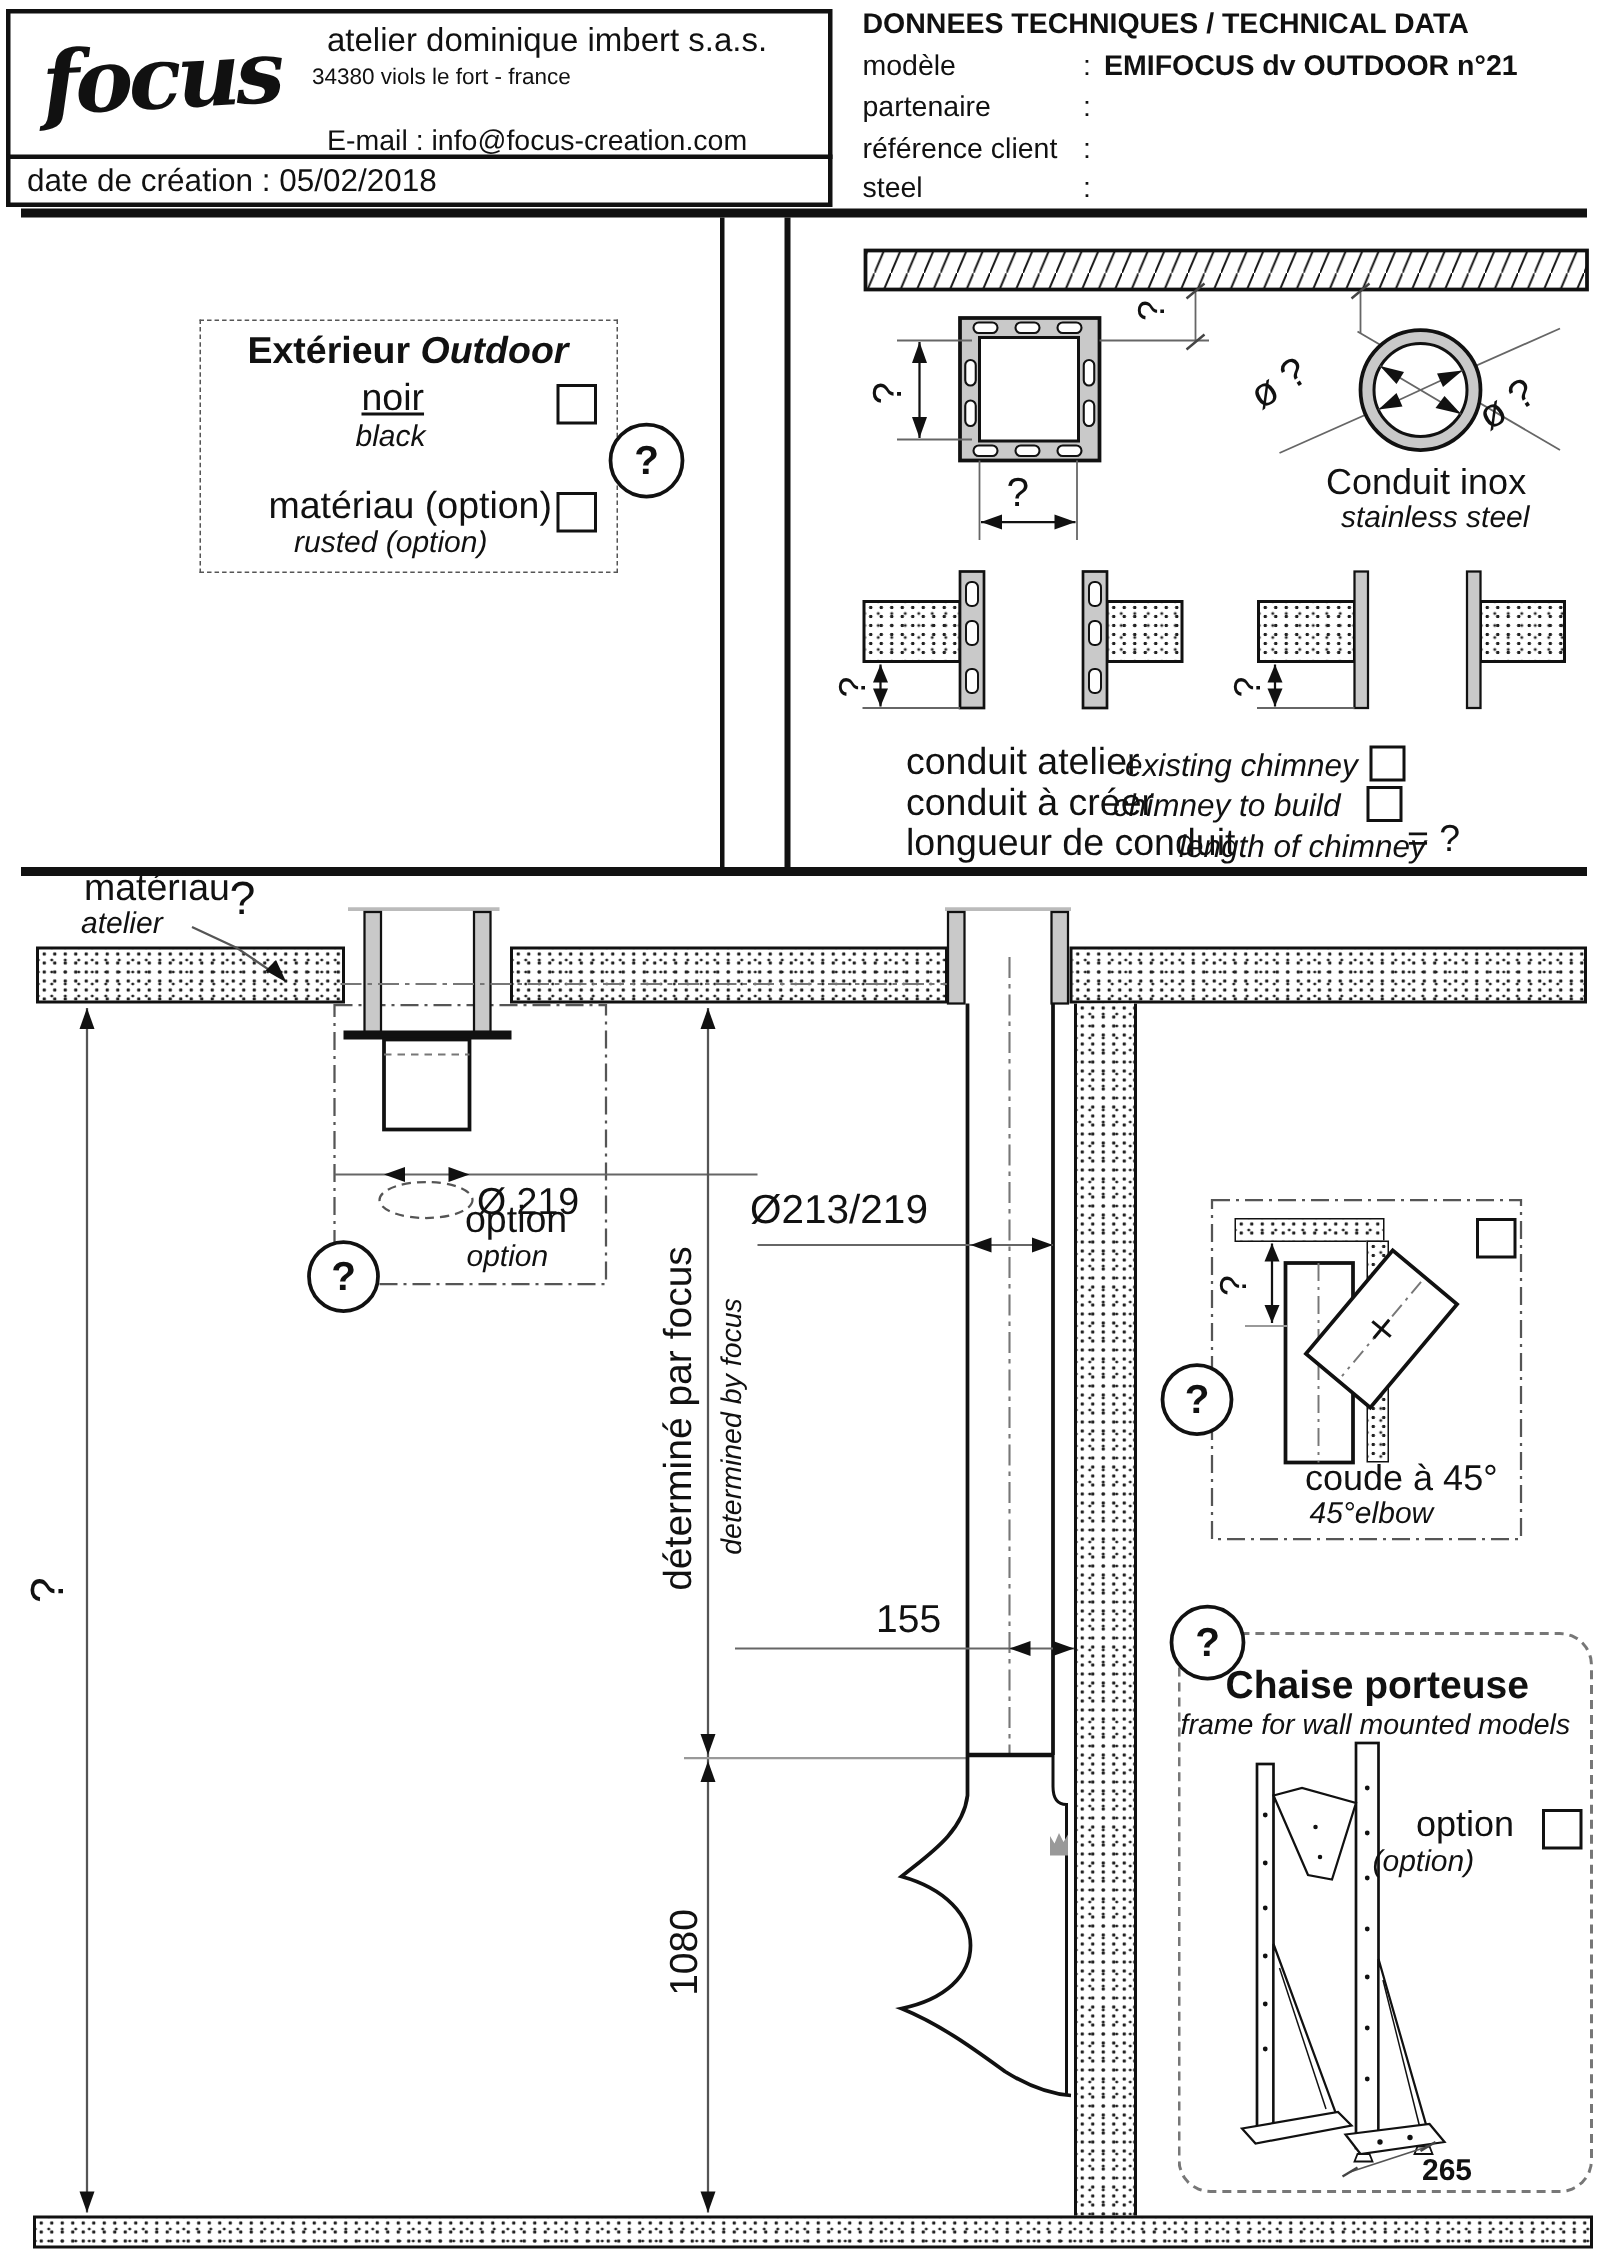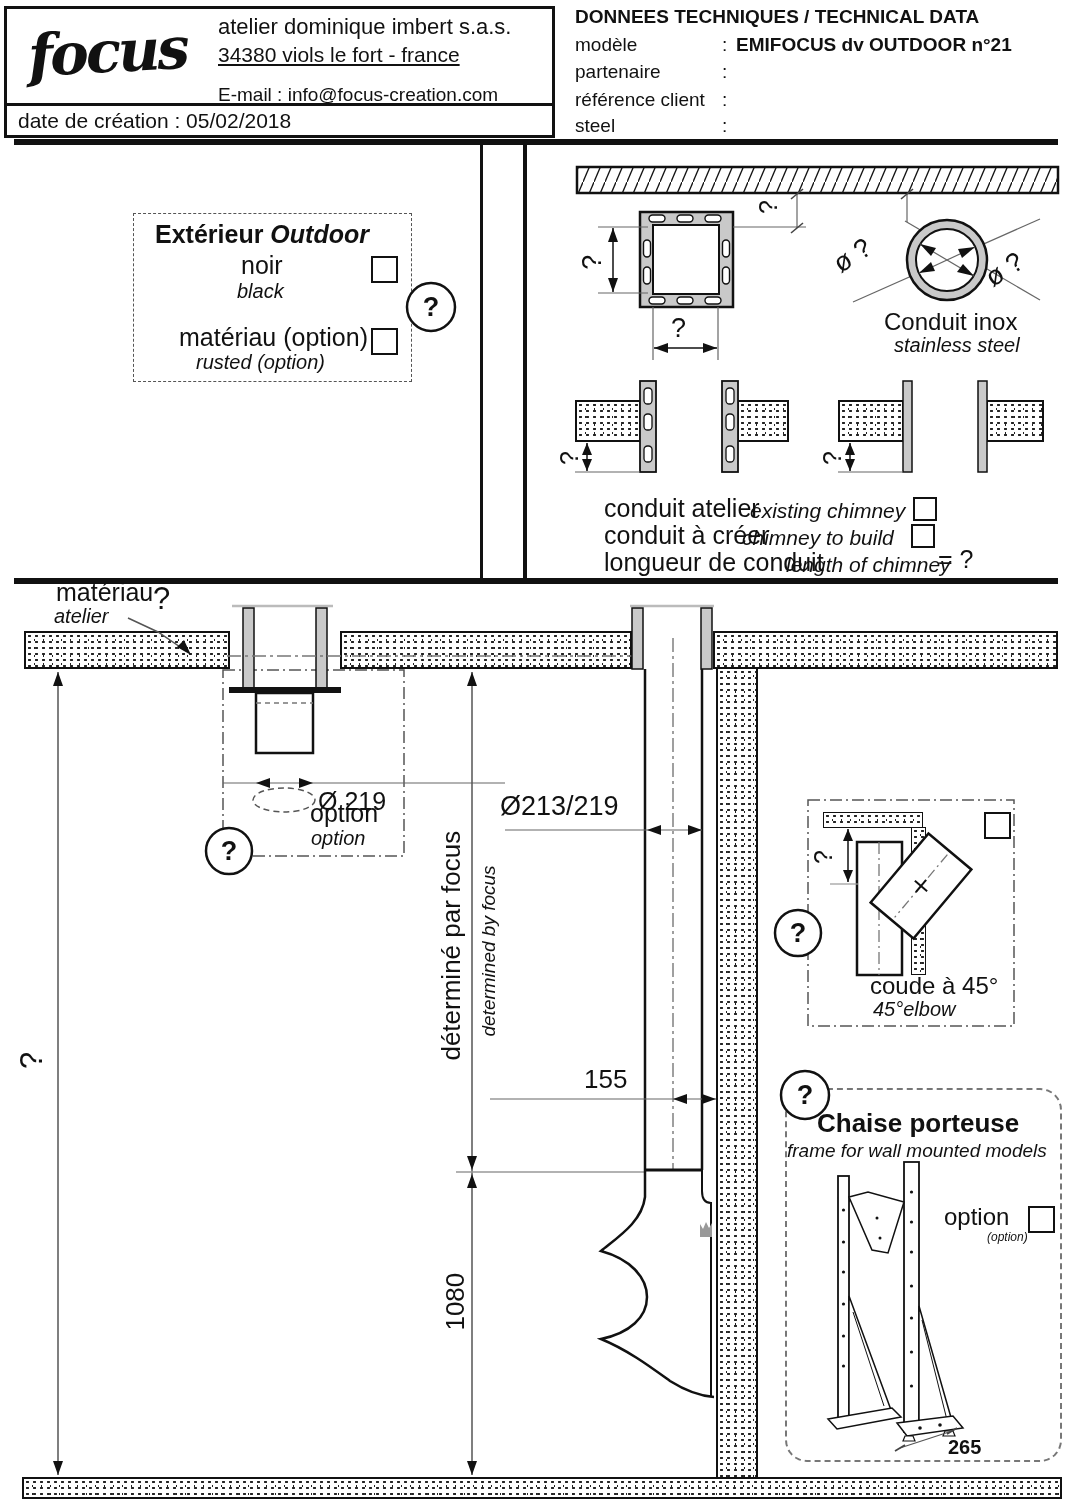--- a/index.html
+++ b/index.html
@@ -24,43 +24,43 @@
 </style>
 </head>
 <body>
 
 <div id="page">
 
   <div class="hbox" style="left:4px;top:6px;width:551px;height:132px;"></div>
   <div class="rule" style="left:4px;top:103px;width:551px;height:3px;"></div>
   <div class="t" style="left:28px;top:22px;font-family:'DejaVu Serif',serif;font-style:italic;font-weight:bold;font-size:58px;transform:rotate(-3deg);letter-spacing:-3px;">focus</div>
   <div class="t" style="left:218px;top:15px;font-size:22px;">atelier dominique imbert s.a.s.</div>
-  <div class="t" style="left:218px;top:44px;font-size:21px;text-decoration:underline;">34380 viols le fort  -   france</div>
+  <div class="t" style="left:208px;top:44px;font-size:15px;">34380 viols le fort  -   france</div>
   <div class="t" style="left:218px;top:85px;font-size:19px;">E-mail : info@focus-creation.com</div>
   <div class="t" style="left:18px;top:110px;font-size:21px;">date de création : 05/02/2018</div>
 
   <div class="t b" style="left:575px;top:7px;font-size:19px;">DONNEES TECHNIQUES / TECHNICAL DATA</div>
   <div class="t" style="left:575px;top:35px;font-size:19px;">modèle</div>
   <div class="t" style="left:722px;top:35px;font-size:19px;">:</div>
   <div class="t b" style="left:736px;top:35px;font-size:19px;">EMIFOCUS dv OUTDOOR n°21</div>
   <div class="t" style="left:575px;top:62px;font-size:19px;">partenaire</div>
   <div class="t" style="left:722px;top:62px;font-size:19px;">:</div>
   <div class="t" style="left:575px;top:90px;font-size:19px;">référence client</div>
   <div class="t" style="left:722px;top:90px;font-size:19px;">:</div>
   <div class="t" style="left:575px;top:116px;font-size:19px;">steel</div>
   <div class="t" style="left:722px;top:116px;font-size:19px;">:</div>
 
   <div class="rule" style="left:14px;top:139px;width:1044px;height:6px;"></div>
   <div class="rule" style="left:480px;top:145px;width:3px;height:436px;"></div>
   <div class="rule" style="left:523px;top:145px;width:4px;height:436px;"></div>
   <div class="rule" style="left:14px;top:578px;width:1044px;height:6px;"></div>
 
   <div class="dashbox" style="left:133px;top:213px;width:279px;height:169px;"></div>
-  <div class="t b" style="left:155px;top:221px;font-size:25px;"><span>Extérieur</span>&nbsp;<span class="it">Outdoor</span></div>
-  <div class="t" style="left:241px;top:252px;font-size:25px;">noir</div>
+  <div class="t b" style="left:165px;top:221px;font-size:25px;"><span>Extérieur</span>&nbsp;<span class="it">Outdoor</span></div>
+  <div class="t" style="left:241px;top:252px;font-size:25px;text-decoration:underline;">noir</div>
   <div class="t it" style="left:237px;top:281px;font-size:20px;">black</div>
   <div class="cb" style="left:371px;top:256px;width:27px;height:27px;"></div>
   <div class="t" style="left:179px;top:324px;font-size:25px;">matériau (option)</div>
   <div class="t it" style="left:196px;top:352px;font-size:20px;">rusted (option)</div>
   <div class="cb" style="left:371px;top:328px;width:27px;height:27px;"></div>
   <div class="cq" style="left:409px;top:292px;">?</div>
 
   <div class="stipple" style="left:575px;top:400px;width:66px;height:42px;"></div>
   <div class="stipple" style="left:737px;top:400px;width:52px;height:42px;"></div>
   <div class="stipple" style="left:838px;top:400px;width:66px;height:42px;"></div>
@@ -308,21 +308,21 @@
   <div class="t rot" style="left:416px;top:1288px;width:80px;font-size:26px;">1080</div>
 
   <div class="t rot" style="left:798px;top:844px;width:50px;font-size:25px;">?</div>
   <div class="t" style="left:870px;top:973px;font-size:24px;">coude à 45°</div>
   <div class="t it" style="left:873px;top:999px;font-size:20px;">45°elbow</div>
   <div class="cb" style="left:984px;top:812px;width:27px;height:27px;"></div>
 
   <div class="t b" style="left:817px;top:1110px;font-size:26px;">Chaise porteuse</div>
   <div class="t it" style="left:787px;top:1141px;font-size:19px;">frame for wall mounted models</div>
   <div class="t" style="left:944px;top:1204px;font-size:24px;">option</div>
-  <div class="t it" style="left:987px;top:1231px;font-size:12px;">(option)</div>
+  <div class="t it" style="left:915px;top:1231px;font-size:20px;">(option)</div>
   <div class="cb" style="left:1028px;top:1206px;width:27px;height:27px;"></div>
   <div class="t b" style="left:948px;top:1437px;font-size:20px;text-align:right;">265</div>
 
   <div class="cq" style="left:207px;top:836px;">?</div>
   <div class="cq" style="left:776px;top:918px;">?</div>
   <div class="cq" style="left:783px;top:1080px;">?</div>
 
 </div>
 
 </body></html>

